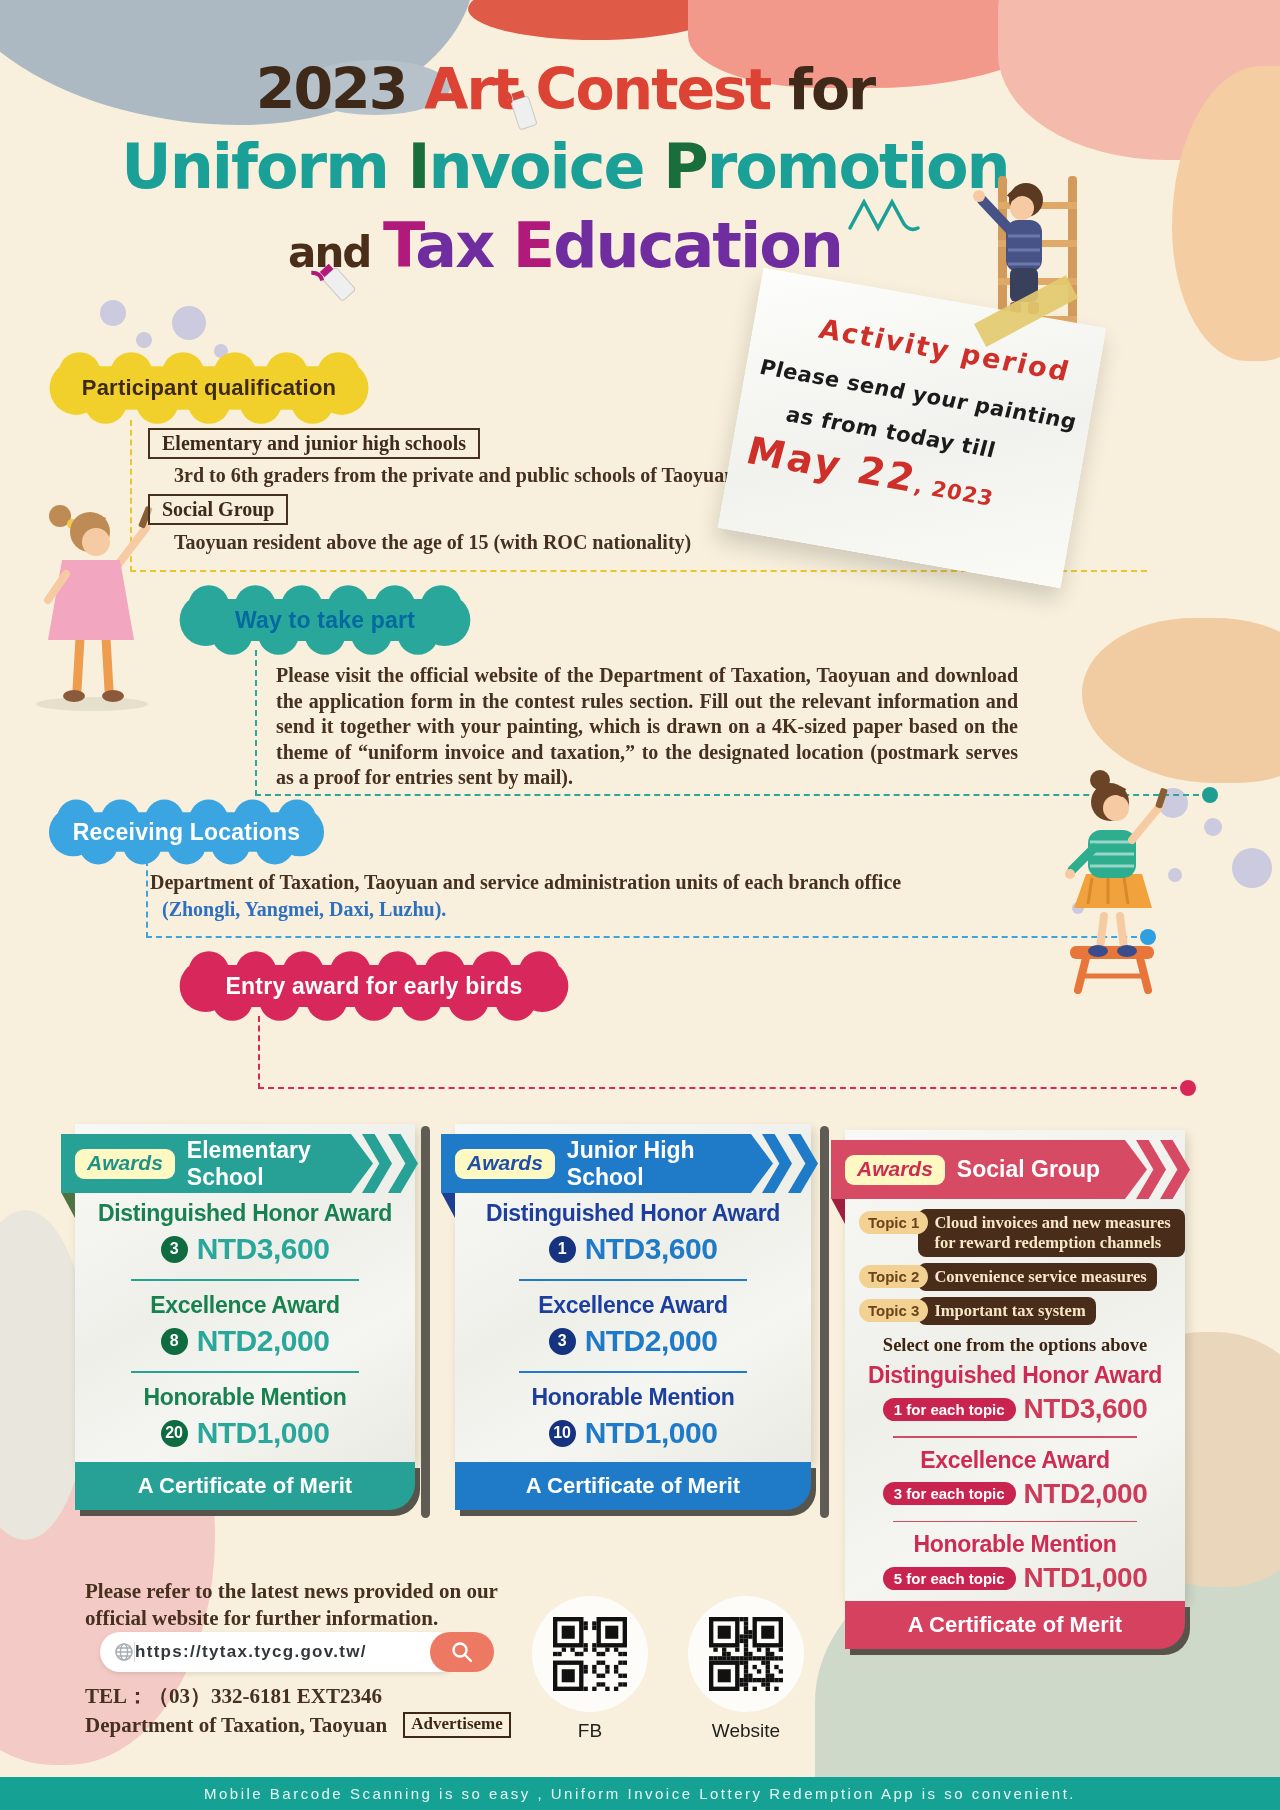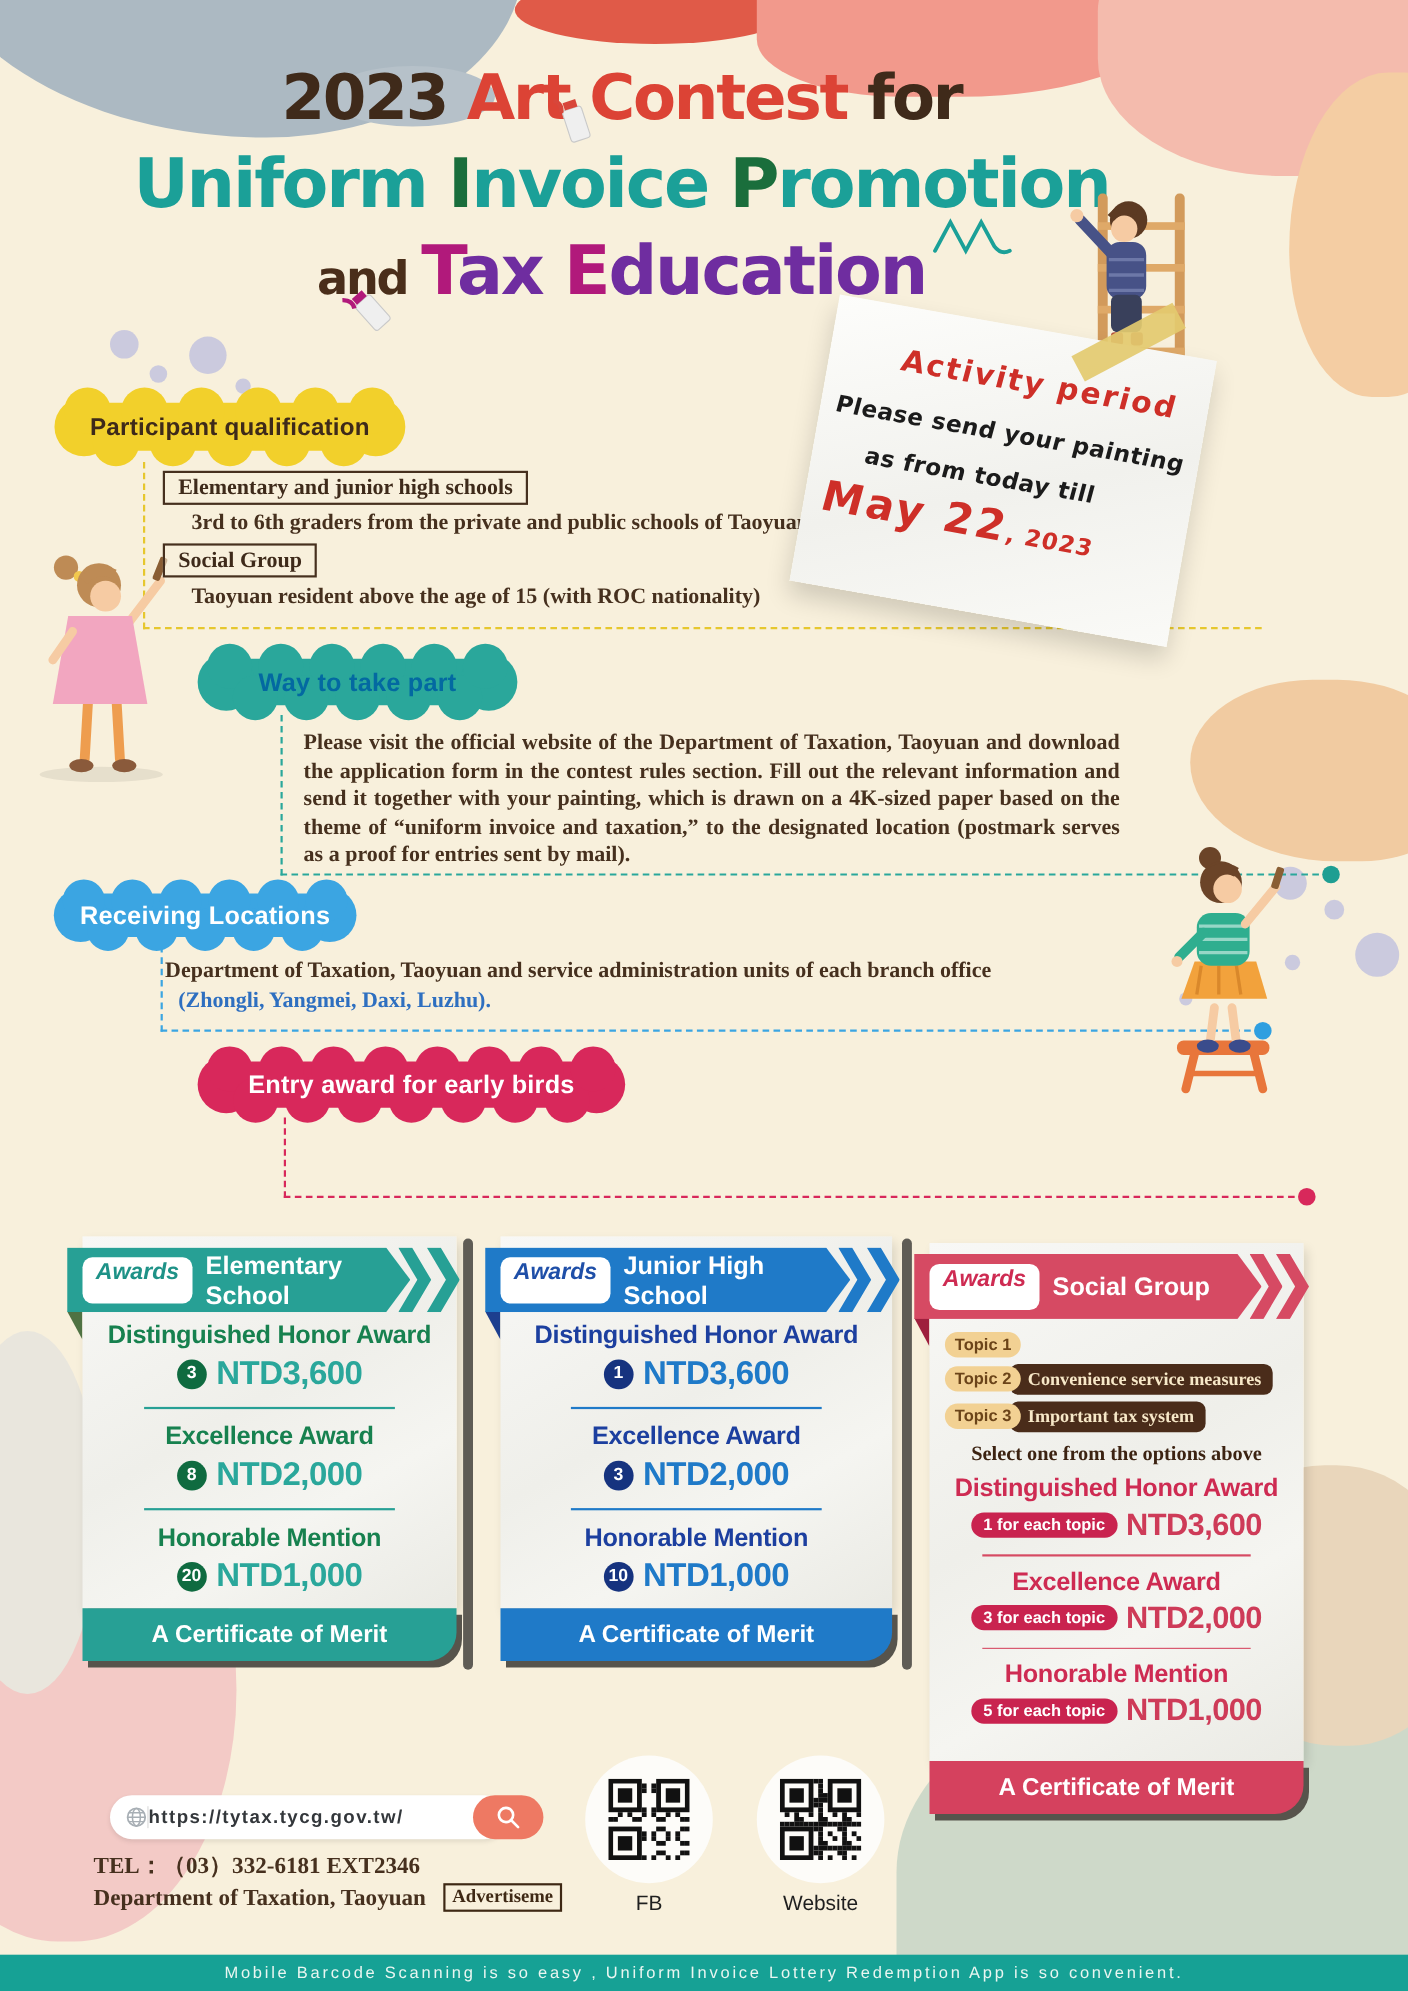--- a/index.html
+++ b/index.html
@@ -74,21 +74,21 @@
   .paper{position:absolute;background:linear-gradient(150deg,#F8F8F6 0%,#EFEFEA 45%,#F5F5F1 70%,#EAEAE4 100%);
     box-shadow:3px 5px 10px rgba(0,0,0,.14);z-index:2;}
   #card1-paper{left:75px;top:1124px;width:340px;height:338px;}
   #card2-paper{left:455px;top:1124px;width:356px;height:338px;}
   #card3-paper{left:845px;top:1130px;width:340px;height:471px;}
   .banner{position:absolute;height:59px;display:flex;align-items:center;gap:12px;padding-left:14px;color:#fff;
     font-weight:bold;font-size:23px;z-index:4;clip-path:polygon(0 0,calc(100% - 22px) 0,100% 50%,calc(100% - 22px) 100%,0 100%);}
   #card1-banner{left:61px;top:1134px;width:298px;background:#27A095;}
   #card2-banner{left:441px;top:1134px;width:318px;background:#1F7AC8;}
   #card3-banner{left:831px;top:1140px;width:302px;background:#D64A63;}
-  .awards-tag{background:#ffffff;border-radius:9px;padding:2px 12px 16px;font-size:21px;font-weight:bold;font-style:italic;}
+  .awards-tag{background:#fef9c3;border-radius:9px;padding:2px 12px 4px;font-size:21px;font-weight:bold;font-style:italic;}
   .tag-teal{color:#1E9287;} .tag-blue{color:#1F4FA8;} .tag-red{color:#CE2B52;}
   .chev{position:absolute;width:30px;height:59px;z-index:4;clip-path:polygon(0 0,42% 0,100% 50%,42% 100%,0 100%,58% 50%);}
   .fold{position:absolute;width:14px;height:26px;clip-path:polygon(0 0,100% 0,100% 100%);z-index:3;}
   #card1-fold{left:61px;top:1192px;background:#4F7243;}
   #card2-fold{left:441px;top:1192px;background:#1D3F8F;}
   #card3-fold{left:831px;top:1198px;background:#9E1F3D;}
   .card-rows{position:absolute;display:flex;flex-direction:column;align-items:center;z-index:4;}
   #card1-rows{left:75px;top:1200px;width:340px;}
   #card2-rows{left:455px;top:1200px;width:356px;}
   .award-title{font-size:23px;font-weight:bold;letter-spacing:-.3px;}
@@ -421,20 +421,21 @@
   <div class="fold" id="card3-fold"></div>
   <div class="banner" id="card3-banner">
     <span class="awards-tag tag-red">Awards</span>
     <span>Social Group</span>
   </div>
   <span class="chev" style="left:1136px;top:1140px;background:#D64A63"></span>
   <span class="chev" style="left:1160px;top:1140px;background:#D64A63"></span>
   <div id="card3-rows">
     <div class="topic-row">
       <span class="topic-pill">Topic 1</span>
+      <span class="topic-bar">Cloud invoices and new measures for reward redemption channels</span>
     </div>
     <div class="topic-row">
       <span class="topic-pill">Topic 2</span>
       <span class="topic-bar">Convenience service measures</span>
     </div>
     <div class="topic-row">
       <span class="topic-pill">Topic 3</span>
       <span class="topic-bar">Important tax system</span>
     </div>
     <div id="select-note">Select one from the options above</div>
@@ -451,20 +452,24 @@
     </div>
     <div class="divline dv-red"></div>
     <div class="award-title red-t">Honorable Mention</div>
     <div class="badge-row">
       <span class="count-pill">5 for each topic</span>
       <span class="amount3">NTD1,000</span>
     </div>
   </div>
   <div class="footer-banner" id="card3-footer">A Certificate of Merit</div>
 
+  <div class="serif" id="info-note">
+    <div>Please refer to the latest news provided on our</div>
+    <div>official website for further information.</div>
+  </div>
   <div id="url-pill">
     <svg width="20" height="20" viewBox="0 0 20 20">
       <circle cx="10" cy="10" r="8" fill="none" stroke="#A8AFB5" stroke-width="1.6"></circle>
       <ellipse cx="10" cy="10" rx="3.6" ry="8" fill="none" stroke="#A8AFB5" stroke-width="1.4"></ellipse>
       <path d="M2 10 h16 M3.2 6 h13.6 M3.2 14 h13.6" stroke="#A8AFB5" stroke-width="1.3" fill="none"></path>
     </svg>
     <span class="vdiv"></span>
     <span id="url-text">https://tytax.tycg.gov.tw/</span>
   </div>
   <div id="search-btn">

